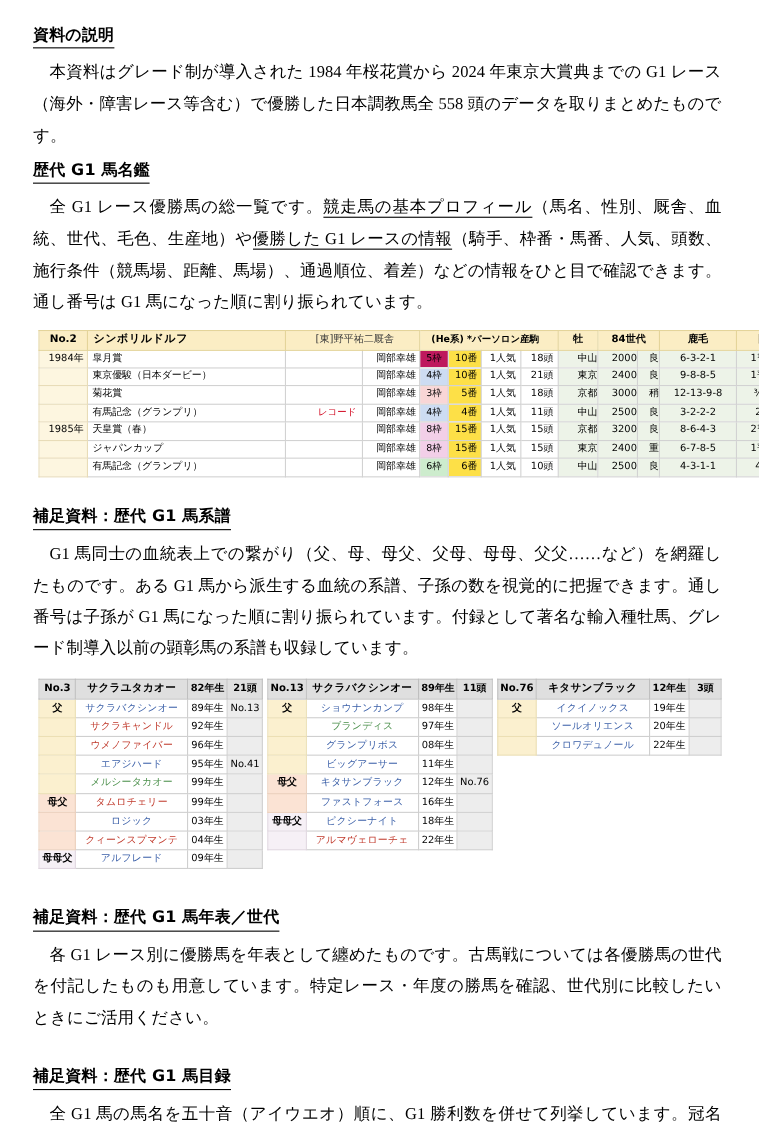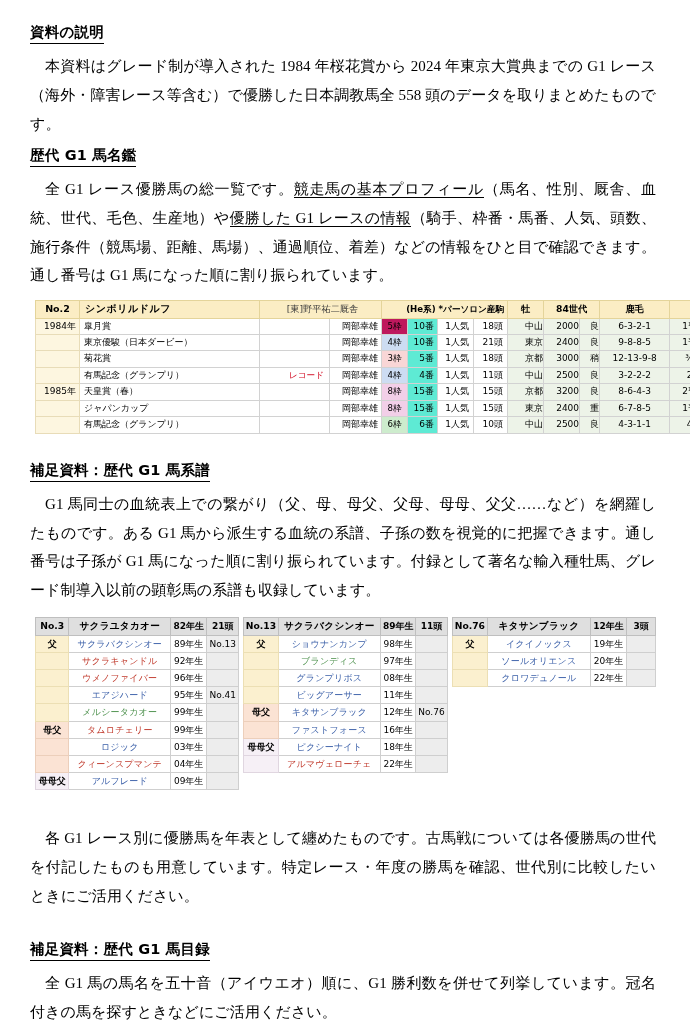--- a/index.html
+++ b/index.html
@@ -88,21 +88,21 @@
   }
   table.t1 tr.hdr td.hname {
     font-size: 10px;
     text-align: left;
     padding-left: 5px;
     letter-spacing: 0.5px;
   }
   table.t1 tr.hdr td.hno { text-align: center; font-size: 9.5px; }
   table.t1 tr.hdr td.sire {
     text-align: right;
-    padding-right: 3px;
+    padding-right: 17px;
     font-weight: bold;
     font-size: 8.6px;
   }
   table.t1 tr.hdr td.hc { text-align: center; }
 
   table.t1 td.year {
     background: #fdf6e0;
     text-align: right;
     padding-right: 3px;
     border-color: #e8dcb8;
@@ -119,21 +119,21 @@
     padding-right: 5px;
     color: #d0021b;
     font-size: 8.6px;
   }
   table.t1 td.jockey {
     background: #ffffff;
     text-align: right;
     padding-right: 3px;
   }
   table.t1 td.waku { text-align: center; font-size: 8.6px; }
-  table.t1 td.num  { background:#5eead4; text-align: right; padding-right: 3px; }
+  table.t1 td.num  { background:#fde047; text-align: right; padding-right: 3px; }
   table.t1 td.pop  { background:#ffffff; text-align: right; padding-right: 4px; }
   table.t1 td.cnt  { background:#ffffff; text-align: right; padding-right: 4px; }
   table.t1 td.cond { background: #edf3e8; text-align: right; margin-left: 15px; }
   table.t1 td.pass { background: #edf3e8; text-align: center; font-size: 9px; }
   table.t1 td.marg { background: #edf3e8; text-align: center; }
   .w3 { background:#f9d6d6; }
   .w4 { background:#cddcf2; }
   .w5 { background:#be185d; }
   .w6 { background:#cdeccd; }
   .w8 { background:#f2cfe8; }
@@ -513,20 +513,23 @@
               <td class="rel rel-f"></td>
               <td class="hname c-blue">クロワデュノール</td>
               <td class="yr">22年生</td>
               <td class="cnt-empty"></td>
             </tr>
           </tbody>
         </table>
       </div>
 
     <div class="gap-b"></div>
+    <div class="head-wrap">
+      <h2 class="sec-head">補足資料：歴代 G1 馬年表／世代</h2>
+    </div>
     <p class="body-text">各 G1 レース別に優勝馬を年表として纏めたものです。古馬戦については各優勝馬の世代を付記したものも用意しています。特定レース・年度の勝馬を確認、世代別に比較したいときにご活用ください。</p>
 
     <div class="gap-c"></div>
     <div class="head-wrap">
       <h2 class="sec-head">補足資料：歴代 G1 馬目録</h2>
     </div>
     <p class="body-text">全 G1 馬の馬名を五十音（アイウエオ）順に、G1 勝利数を併せて列挙しています。冠名付きの馬を探すときなどにご活用ください。</p>
 
   </div>
 </div>

